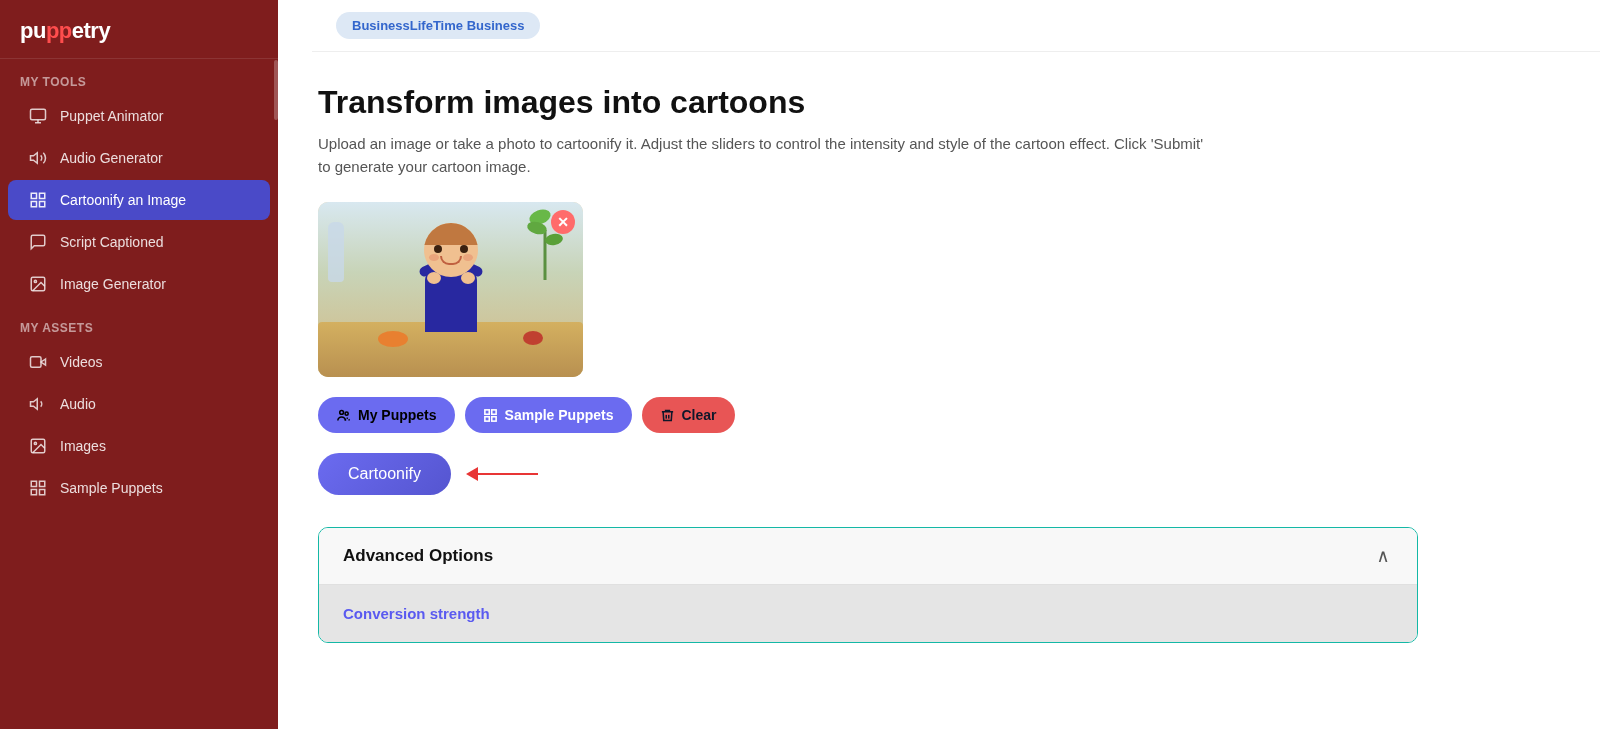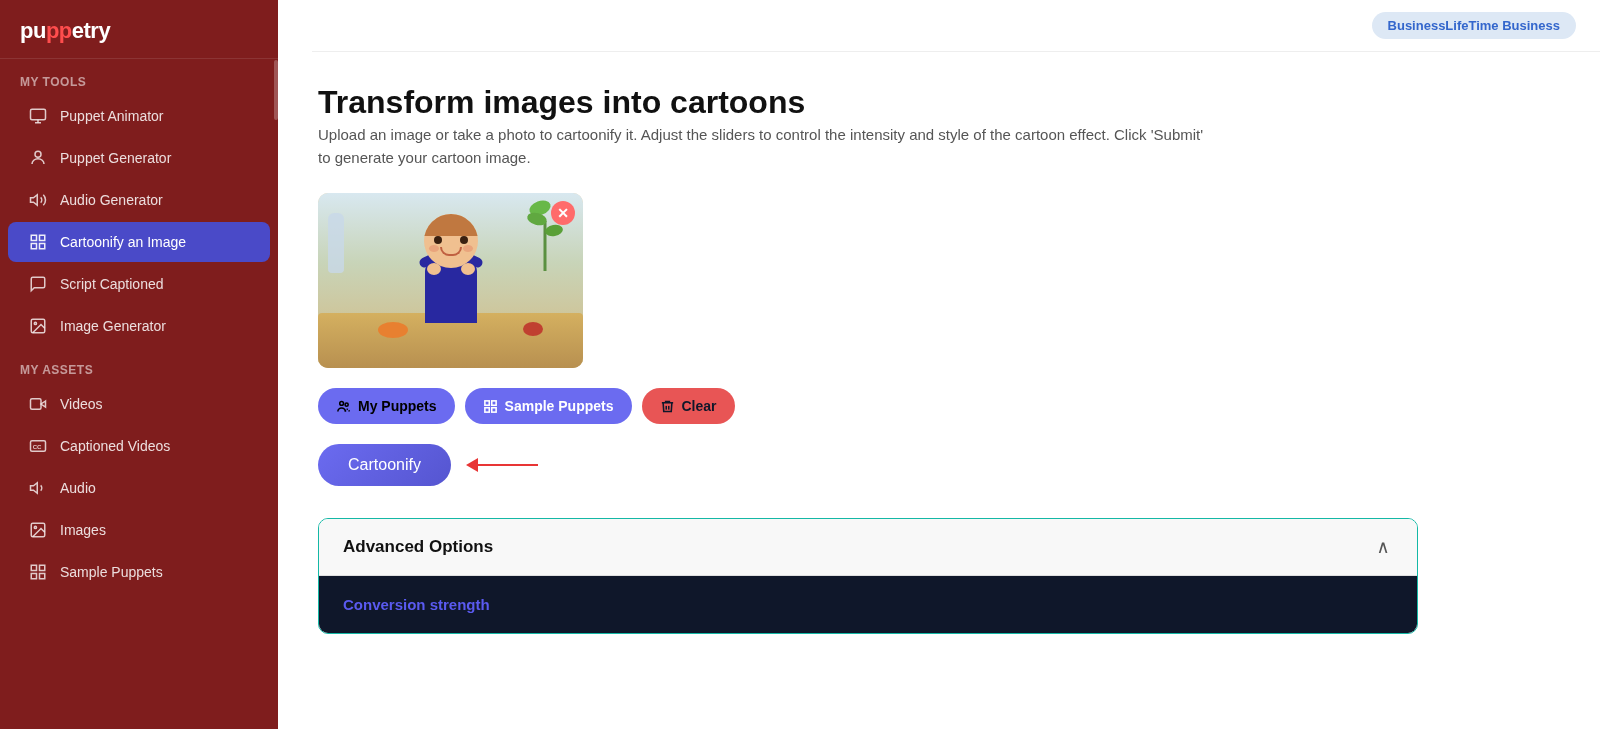--- a/index.html
+++ b/index.html
@@ -70,21 +70,21 @@
     .main {
       flex: 1;
       display: flex;
       flex-direction: column;
       overflow-y: auto;
       background: #fff;
     }
 
     .top-bar {
       display: flex;
-      justify-content: flex-end;
+      justify-content: flex-start;
       align-items: center;
       padding: 12px 24px;
       border-bottom: 1px solid #eee;
       margin-left: 34px;
     }
 
     .plan-badge {
       background: #dde8f5;
       color: #3366cc;
       font-size: 13px;
@@ -95,21 +95,21 @@
 
     .content {
       padding: 32px 40px;
       flex: 1;
     }
 
     .page-title {
       font-size: 32px;
       font-weight: 800;
       color: #111;
-      margin-bottom: 3px;
+      margin-bottom: 12px;
     }
 
     .page-desc {
       font-size: 15px;
       color: #555;
       margin-bottom: 24px;
       line-height: 1.5;
       max-width: 900px;
     }
 
@@ -239,21 +239,21 @@
       height: 20px;
       display: flex;
       align-items: center;
       justify-content: center;
       color: #555;
       font-size: 18px;
     }
 
     .advanced-content {
       padding: 20px 24px;
-      background: #0f172a;
+      background: #e5e5e5;
     }
 
     .conversion-strength-label {
       font-size: 15px;
       font-weight: 600;
       color: #5a5af0;
     }
 
     
     svg { display: block; }
@@ -273,29 +273,20 @@
     <span class="icon">
       <svg width="18" height="18" viewBox="0 0 24 24" fill="none" stroke="currentColor" stroke-width="2">
         <rect x="2" y="3" width="20" height="14" rx="2"></rect>
           <line x1="8" y1="21" x2="16" y2="21"></line>
           <line x1="12" y1="17" x2="12" y2="21"></line>
       </svg>
     </span>
     <span>Puppet Animator</span>
   </div>
 
-  <div class="nav-item">
-    <span class="icon">
-      <svg width="18" height="18" viewBox="0 0 24 24" fill="none" stroke="currentColor" stroke-width="2">
-        <circle cx="12" cy="7" r="4"></circle>
-          <path d="M4 20c0-4 3.6-7 8-7s8 3 8 7"></path>
-      </svg>
-    </span>
-    <span>Puppet Generator</span>
-  </div>
 
   <div class="nav-item">
     <span class="icon">
       <svg width="18" height="18" viewBox="0 0 24 24" fill="none" stroke="currentColor" stroke-width="2">
         <polygon points="11,5 6,9 2,9 2,15 6,15 11,19"></polygon>
           <path d="M15.54 8.46a5 5 0 0 1 0 7.07"></path>
           <path d="M19.07 4.93a10 10 0 0 1 0 14.14"></path>
       </svg>
     </span>
     <span>Audio Generator</span>
@@ -338,29 +329,20 @@
   <div class="nav-item">
     <span class="icon">
       <svg width="18" height="18" viewBox="0 0 24 24" fill="none" stroke="currentColor" stroke-width="2">
         <rect x="2" y="5" width="14" height="14" rx="2"></rect>
           <polygon points="22,8 16,12 22,16"></polygon>
       </svg>
     </span>
     <span>Videos</span>
   </div>
 
-  <div class="nav-item">
-    <span class="icon">
-      <svg width="18" height="18" viewBox="0 0 24 24" fill="none" stroke="currentColor" stroke-width="2">
-        <rect x="2" y="5" width="20" height="14" rx="2"></rect>
-        <text x="5" y="16" font-size="8" fill="currentColor" stroke="none" font-weight="bold">CC</text>
-      </svg>
-    </span>
-    <span>Captioned Videos</span>
-  </div>
 
   <div class="nav-item">
     <span class="icon">
       <svg width="18" height="18" viewBox="0 0 24 24" fill="none" stroke="currentColor" stroke-width="2">
         <polygon points="11,5 6,9 2,9 2,15 6,15 11,19"></polygon>
           <path d="M15.54 8.46a5 5 0 0 1 0 7.07"></path>
       </svg>
     </span>
     <span>Audio</span>
   </div>

